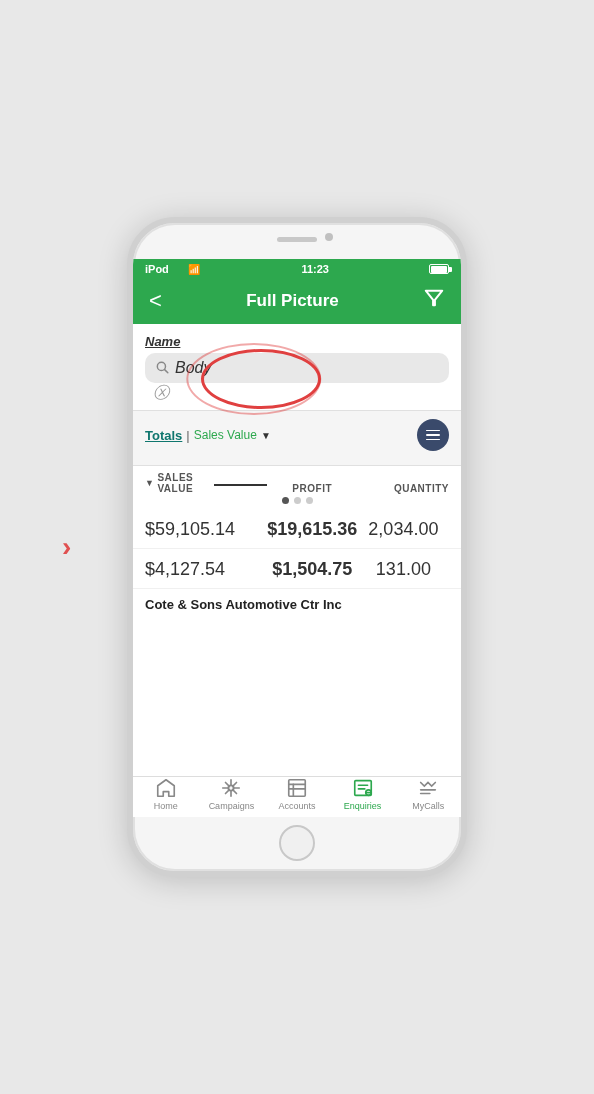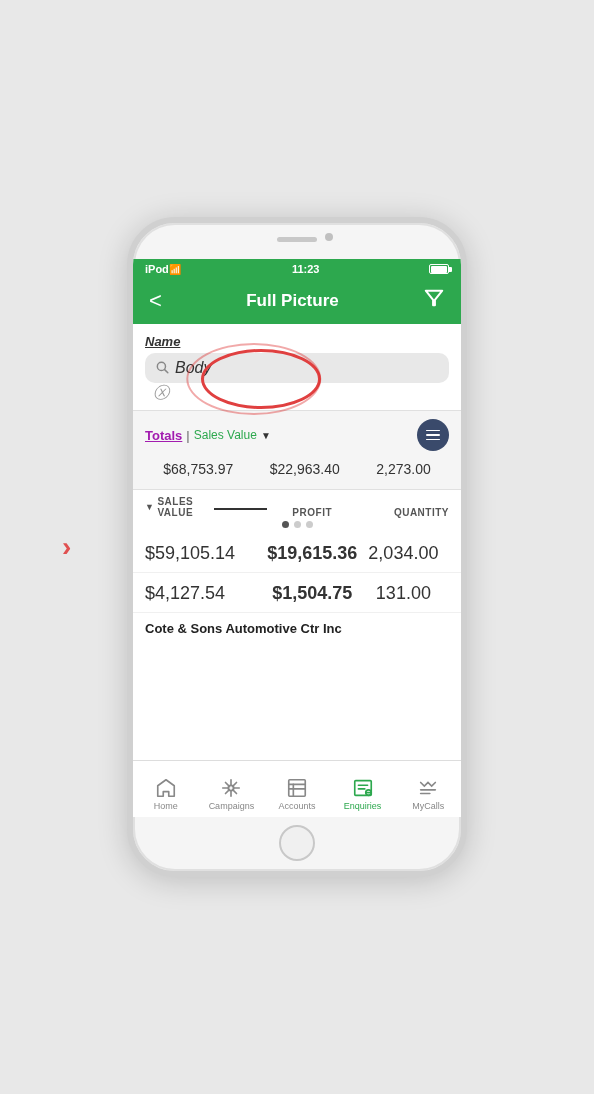--- a/index.html
+++ b/index.html
@@ -74,21 +74,21 @@
     .status-bar {
       background: #2da84e;
       color: white;
       display: flex;
       justify-content: space-between;
       align-items: center;
       padding: 4px 12px;
       font-size: 11px;
       font-weight: 600;
     }
-    .status-left { display: flex; align-items: flex-end; gap: 1px; }
+    .status-left { display: flex; align-items: flex-end; gap: 20px; }
     .wifi-icon { font-size: 10px; }
     .battery-icon {
       width: 20px; height: 10px;
       border: 1.5px solid white;
       border-radius: 2px;
       position: relative;
       display: inline-flex;
       align-items: center;
     }
     .battery-icon::after {
@@ -219,21 +219,21 @@
       margin-bottom: 6px;
     }
     .totals-label-area {
       display: flex;
       align-items: center;
       gap: 4px;
     }
     .totals-text {
       font-size: 13px;
       font-weight: 700;
-      color: #a21caf;
+      color: #0f766e;
       text-decoration: underline;
     }
     .totals-pipe { font-size: 13px; color: #666; }
     .totals-sort {
       font-size: 12px;
       color: #2da84e;
       font-weight: 500;
     }
     .totals-sort-arrow { font-size: 10px; color: #333; }
     .menu-btn {
@@ -332,21 +332,21 @@
     .av-profit { flex: 1.5; text-align: center; font-weight: bold; }
     .av-qty { flex: 1.5; text-align: center; }
 
     
     .tab-bar {
       background: white;
       border-top: 1px solid #ddd;
       display: flex;
       justify-content: space-around;
       align-items: center;
-      padding: 16px 0 6px;
+      padding: 0 0 6px;
     }
     .tab-item {
       display: flex;
       flex-direction: column;
       align-items: center;
       gap: 2px;
       cursor: pointer;
       min-width: 52px;
     }
     .tab-label {
@@ -424,25 +424,20 @@
               <span class="totals-pipe">|</span>
               <span class="totals-sort">Sales Value</span>
               <span class="totals-sort-arrow">▼</span>
             </div>
             <div class="menu-btn">
               <span></span>
               <span></span>
               <span></span>
             </div>
           </div>
-          <div class="totals-values">
-            <span class="totals-val">$68,753.97</span>
-            <span class="totals-val">$22,963.40</span>
-            <span class="totals-val">2,273.00</span>
-          </div>
         </div>
 
         <div style="background:white; padding: 6px 12px 0;">
           <div class="cols-header" style="border-bottom:none; padding:0;">
             <div class="col-header-item col-sales">
               <span style="font-size:9px; color:#555;">▼ </span>
               <span>SALES VALUE</span>
               <div class="col-underline"></div>
             </div>
             <div class="col-header-item col-profit">PROFIT</div>

